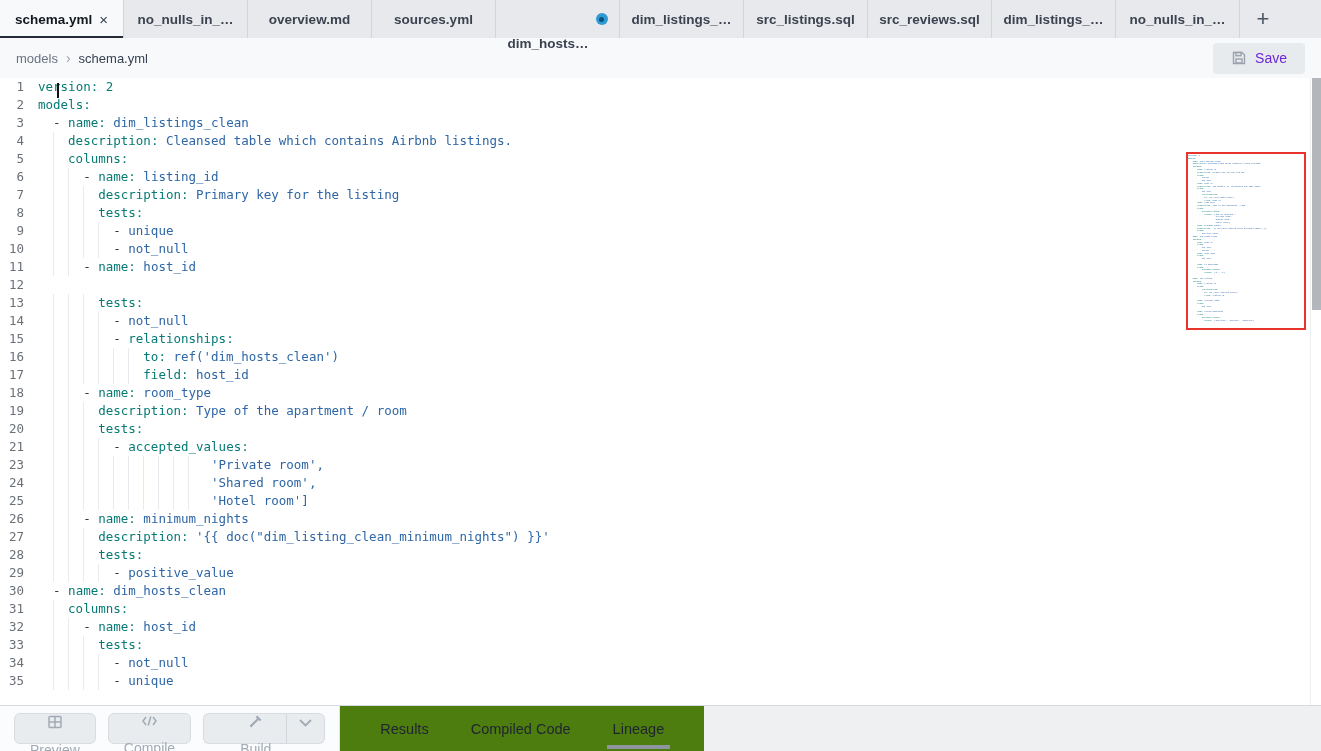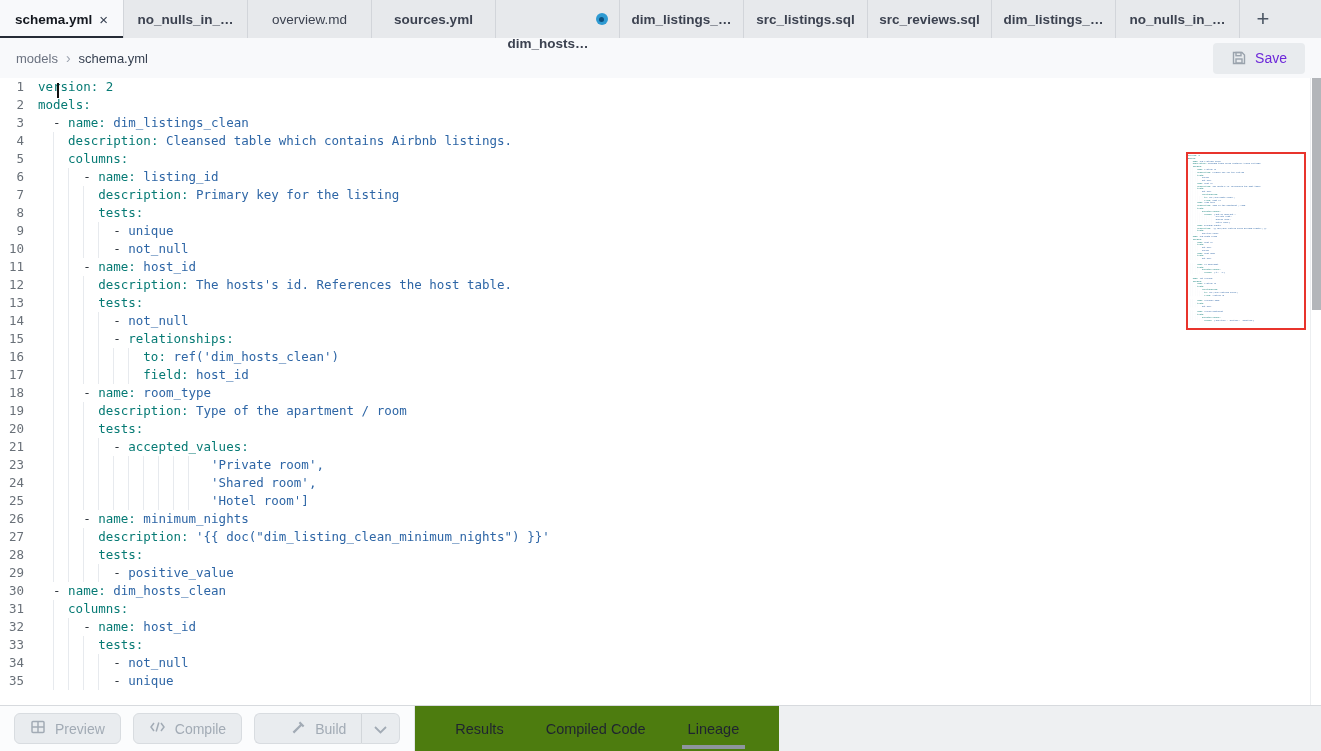--- a/index.html
+++ b/index.html
@@ -56,21 +56,21 @@
   .vtrack { position:absolute; right:0; top:0; bottom:0; width:11px; border-left:1px solid #eceef0; background:#fff; }
   .vthumb { position:absolute; top:-6px; left:1px; width:10px; height:238px; background:#b3b6ba; }
 
   
   .bottombar { position:absolute; left:0; right:0; bottom:0; height:46px;
     border-top:1px solid #d7dade; display:flex; align-items:stretch; background:#fbfcfd; }
   .btn-zone { display:flex; align-items:center; gap:12px; padding:0 14px;
     border-right:1px solid #e3e6e9; background:#fbfcfd; }
   .gbtn { display:flex; align-items:center; gap:9px; height:31px; padding:0 15px;
     background:#e9ecef; border:1px solid #d8dce0; border-radius:6px;
-    font-size:14px; color:#a2abb5; cursor:default; }
+    font-size:14px; color:#a2abb5; cursor:default;flex-direction:column; }
   .split { display:flex; align-items:stretch; }
   .split .gbtn.main { border-radius:6px 0 0 6px; border-right:none;padding-left:36px; }
   .split .gbtn.arrow { border-radius:0 6px 6px 0; border-left:1px solid #d2d6da; padding:0 12px; }
   .panel-tabs { display:flex; align-items:center; gap:14px; padding:0 26px; background:#4d7c0f; }
   .ptab { position:relative; height:100%; display:flex; align-items:center;
     padding:0 14px; font-size:14.5px; color:#1f2430; cursor:pointer; }
   .ptab.active::after { content:""; position:absolute; left:8px; right:8px; bottom:2px;
     height:4px; background:#8e959e; }
   .bottom-fill { flex:1; background:#eef0f2; }
   .icon-g { color:#a2abb5; }
@@ -80,21 +80,21 @@
 
 <div class="tabbar" id="tabbar">
     <div class="tab active">
       <span class="lbl">schema.yml</span>
       <span class="close">×</span>
     </div>
     <div class="tab">
       <span class="lbl" style="font-weight: 700;">no_nulls_in_…</span>
     </div>
     <div class="tab">
-      <span class="lbl" style="font-weight: 400;">overview.md</span>
+      <span class="lbl" style="font-weight: 700;">overview.md</span>
     </div>
     <div class="tab">
       <span class="lbl" style="font-weight: 700;">sources.yml</span>
     </div>
     <div class="tab">
       <span class="lbl" style="font-weight: 700; margin-top: 48px;">dim_hosts…</span>
       <span class="dot"></span>
     </div>
     <div class="tab">
       <span class="lbl" style="font-weight: 700;">dim_listings_…</span>
@@ -138,21 +138,21 @@
       <div class="line"><span class="ln">2</span><span class="code"><span class="k">models:</span></span></div>
       <div class="line"><span class="ln">3</span><span class="code"><span class="g g0"></span><span class="d">- </span><span class="k">name: </span><span class="v">dim_listings_clean</span></span></div>
       <div class="line"><span class="ln">4</span><span class="code"><span class="g g0"></span><span class="g"></span><span class="k">description: </span><span class="v">Cleansed table which contains Airbnb listings.</span></span></div>
       <div class="line"><span class="ln">5</span><span class="code"><span class="g g0"></span><span class="g"></span><span class="k">columns:</span></span></div>
       <div class="line"><span class="ln">6</span><span class="code"><span class="g g0"></span><span class="g"></span><span class="g"></span><span class="d">- </span><span class="k">name: </span><span class="v">listing_id</span></span></div>
       <div class="line"><span class="ln">7</span><span class="code"><span class="g g0"></span><span class="g"></span><span class="g"></span><span class="g"></span><span class="k">description: </span><span class="v">Primary key for the listing</span></span></div>
       <div class="line"><span class="ln">8</span><span class="code"><span class="g g0"></span><span class="g"></span><span class="g"></span><span class="g"></span><span class="k">tests:</span></span></div>
       <div class="line"><span class="ln">9</span><span class="code"><span class="g g0"></span><span class="g"></span><span class="g"></span><span class="g"></span><span class="g"></span><span class="d">- </span><span class="v">unique</span></span></div>
       <div class="line"><span class="ln">10</span><span class="code"><span class="g g0"></span><span class="g"></span><span class="g"></span><span class="g"></span><span class="g"></span><span class="d">- </span><span class="v">not_null</span></span></div>
       <div class="line"><span class="ln">11</span><span class="code"><span class="g g0"></span><span class="g"></span><span class="g"></span><span class="d">- </span><span class="k">name: </span><span class="v">host_id</span></span></div>
-      <div class="line"><span class="ln">12</span><span class="code"><span class="g g0"></span><span class="g"></span><span class="g"></span><span class="g"></span><span class="k">description: </span><span class="v">The hosts's id. References the host table.</span></span></div>
+      <div class="line"><span class="ln">12</span></div>
       <div class="line"><span class="ln">13</span><span class="code"><span class="g g0"></span><span class="g"></span><span class="g"></span><span class="g"></span><span class="k">tests:</span></span></div>
       <div class="line"><span class="ln">14</span><span class="code"><span class="g g0"></span><span class="g"></span><span class="g"></span><span class="g"></span><span class="g"></span><span class="d">- </span><span class="v">not_null</span></span></div>
       <div class="line"><span class="ln">15</span><span class="code"><span class="g g0"></span><span class="g"></span><span class="g"></span><span class="g"></span><span class="g"></span><span class="d">- </span><span class="k">relationships:</span></span></div>
       <div class="line"><span class="ln">16</span><span class="code"><span class="g g0"></span><span class="g"></span><span class="g"></span><span class="g"></span><span class="g"></span><span class="g"></span><span class="g"></span><span class="k">to: </span><span class="v">ref('dim_hosts_clean')</span></span></div>
       <div class="line"><span class="ln">17</span><span class="code"><span class="g g0"></span><span class="g"></span><span class="g"></span><span class="g"></span><span class="g"></span><span class="g"></span><span class="g"></span><span class="k">field: </span><span class="v">host_id</span></span></div>
       <div class="line"><span class="ln">18</span><span class="code"><span class="g g0"></span><span class="g"></span><span class="g"></span><span class="d">- </span><span class="k">name: </span><span class="v">room_type</span></span></div>
       <div class="line"><span class="ln">19</span><span class="code"><span class="g g0"></span><span class="g"></span><span class="g"></span><span class="g"></span><span class="k">description: </span><span class="v">Type of the apartment / room</span></span></div>
       <div class="line"><span class="ln">20</span><span class="code"><span class="g g0"></span><span class="g"></span><span class="g"></span><span class="g"></span><span class="k">tests:</span></span></div>
       <div class="line"><span class="ln">21</span><span class="code"><span class="g g0"></span><span class="g"></span><span class="g"></span><span class="g"></span><span class="g"></span><span class="d">- </span><span class="k">accepted_values:</span></span></div>
       <div class="line"><span class="ln">23</span><span class="code"><span class="g g0"></span><span class="g"></span><span class="g"></span><span class="g"></span><span class="g"></span><span class="g"></span><span class="g"></span><span class="g"></span><span class="g"></span><span class="g"></span><span class="g"></span> <span class="v">'Private room',</span></span></div>

